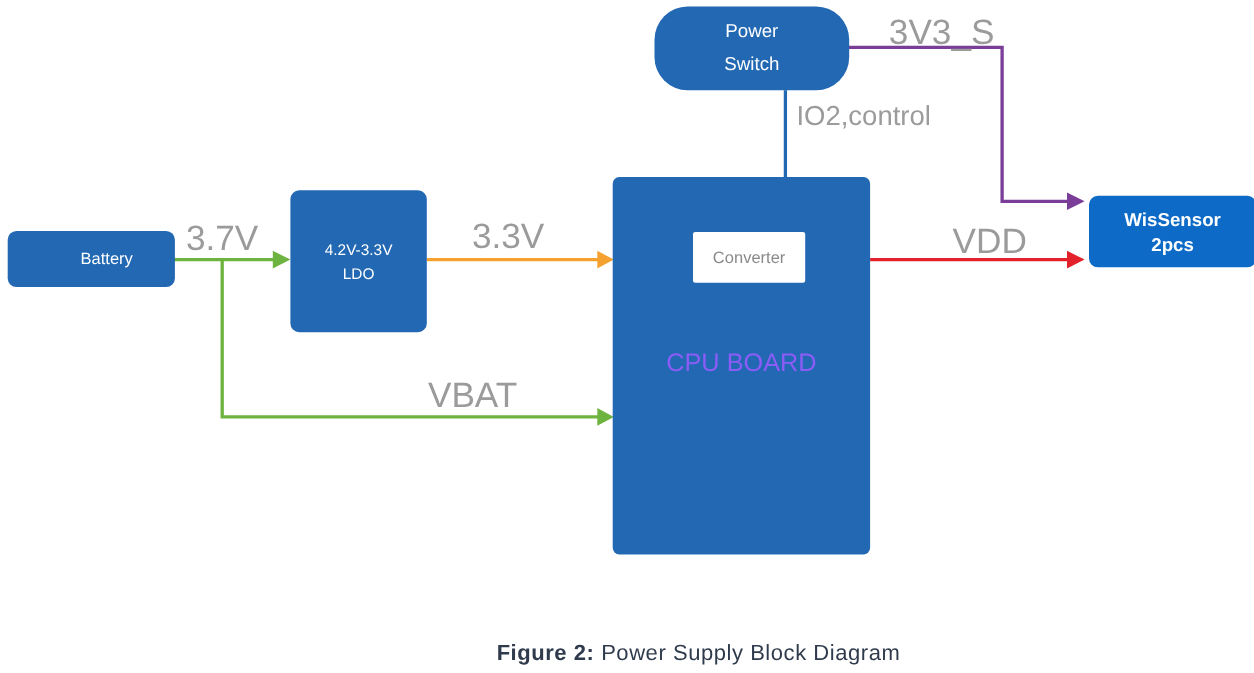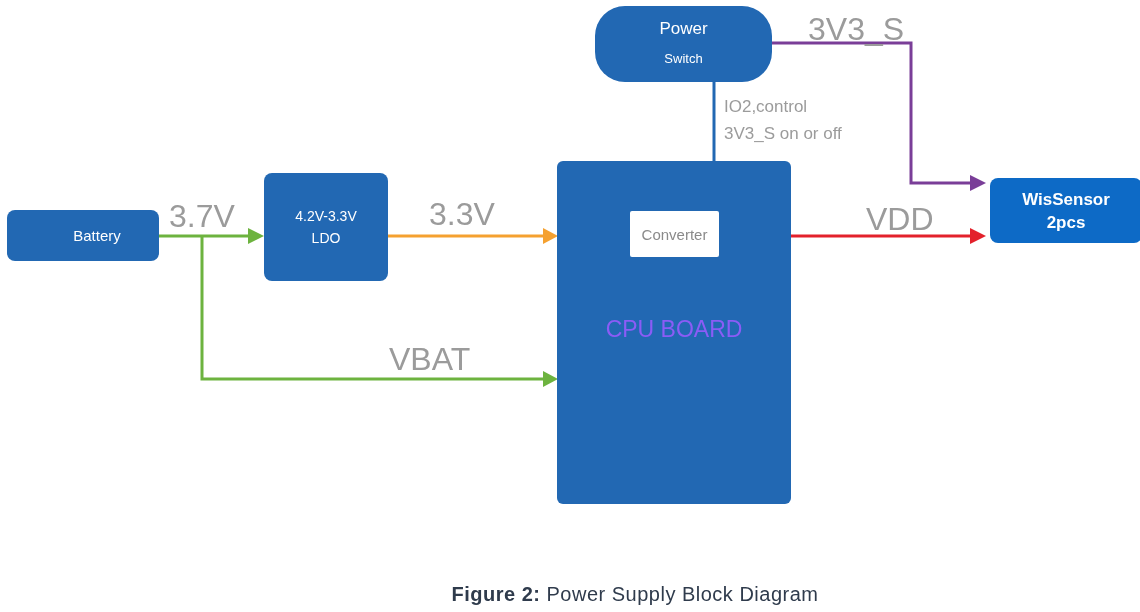--- a/index.html
+++ b/index.html
@@ -4,23 +4,23 @@
 <style>
   html, body { margin:0; padding:0; background:#ffffff; }
   body { width:1140px; height:612px; position:relative; overflow:hidden; font-family:"Liberation Sans", sans-serif; }
   svg#diagram { position:absolute; left:0; top:0; }
   .box { position:absolute; background:#2268b3; border-radius:8px; color:#fff; display:flex; align-items:center; justify-content:center; text-align:center; }
   .box-label { font-size:15px; line-height:24px; }
   .wis { background:#0d6ac6; }
   .wis .box-label { font-weight:bold; font-size:17px; line-height:23px; }
   .ldo .box-label { font-size:14px; line-height:22px; }
   .cpu-label { position:absolute; left:557px; top:316px; width:234px; text-align:center; color:#8b5cf6; font-size:23px; }
-  .conv { position:absolute; left:630px; top:211px; width:89px; height:46px; background:#fff; border-radius:2px; color:#8a8a8a; font-size:15px; display:flex; align-items:center; justify-content:center; }
+  .conv { position:absolute; left:630px; top:211px; width:102px; height:46px; background:#fff; border-radius:2px; color:#8a8a8a; font-size:15px; display:flex; align-items:center; justify-content:center; }
   .sig { position:absolute; color:#9b9b9b; font-size:32px; }
-  .note { position:absolute; color:#9b9b9b; font-size:17px; line-height:27px; }
+  .note { position:absolute; color:#9b9b9b; font-size:25px; line-height:27px; }
   .caption { position:absolute; left:0; width:1270px; top:583px; text-align:center; color:#2f3b4c; font-size:20px; letter-spacing:0.5px; }
   .caption b { font-weight:bold; }
 </style>
 </head>
 <body>
 
 <svg id="diagram" width="1140" height="612">
 
   <line x1="131" y1="236" x2="250" y2="236" stroke="#6db33f" stroke-width="3"></line>
   <polygon points="248,228 264,236 248,244" fill="#6db33f"></polygon>
@@ -40,31 +40,31 @@
   <line x1="714" y1="82" x2="714" y2="162" stroke="#2268b3" stroke-width="3"></line>
 
   <polyline points="747,43 911,43 911,183 972,183" fill="none" stroke="#7a3e98" stroke-width="3"></polyline>
   <polygon points="970,175 986,183 970,191" fill="#7a3e98"></polygon>
 </svg>
 
 <div class="box" style="left:7px;top:210px;width:124px;height:51px;padding-left:28px;">
   <span class="box-label">Battery</span>
 </div>
 
-<div class="box ldo" style="left:264px;top:173px;width:124px;height:108px;">
+<div class="box ldo" style="left:264px;top:173px;width:124px;height:129px;">
   <div>
     <div class="box-label">4.2V-3.3V</div>
     <div class="box-label">LDO</div>
   </div>
 </div>
 
 <div class="box" style="left:595px;top:6px;width:177px;height:76px;border-radius:30px;">
   <div>
     <div class="box-label" style="font-size:17px;line-height:30px;">Power</div>
-    <div class="box-label" style="font-size:13px;line-height:30px;">Switch</div>
+    <div class="box-label" style="font-size:17px;line-height:30px;">Switch</div>
   </div>
 </div>
 
 <div class="box" style="left:557px;top:161px;width:234px;height:343px;border-radius:6px;"></div>
 <div class="cpu-label">CPU BOARD</div>
 <div class="conv">
   <span>Converter</span>
 </div>
 
 <div class="box wis" style="left:990px;top:178px;width:152px;height:65px;">
@@ -74,18 +74,17 @@
   </div>
 </div>
 
 <div class="sig" style="left:169px;top:198px;">3.7V</div>
 <div class="sig" style="left:429px;top:196px;">3.3V</div>
 <div class="sig" style="left:389px;top:341px;">VBAT</div>
 <div class="sig" style="left:866px;top:201px;">VDD</div>
 <div class="sig" style="left:808px;top:11px;">3V3_S</div>
 <div class="note" style="left:724px;top:93px;">
   <div>IO2,control</div>
-  <div>3V3_S on or off</div>
 </div>
 
 <div class="caption">
   <b>Figure 2:</b><span> Power Supply Block Diagram</span>
 </div>
 
 </body></html>

